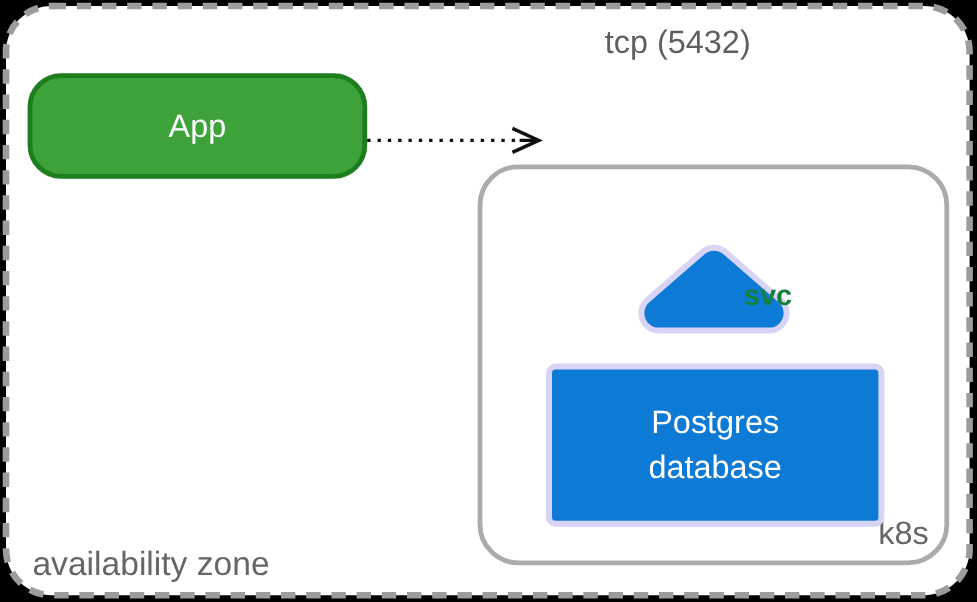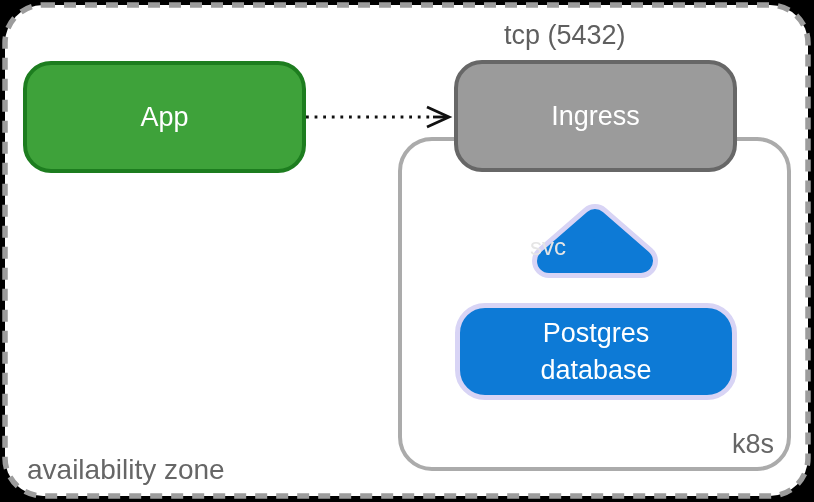--- a/index.html
+++ b/index.html
@@ -6,21 +6,21 @@
   .canvas{
     position:relative;width:814px;height:502px;overflow:hidden;
     font-family:"Liberation Sans", sans-serif;background:#000;
   }
   .bg-svg{position:absolute;left:0;top:0;}
   .node{
     position:absolute;display:flex;align-items:center;justify-content:center;
     box-sizing:border-box;color:#fff;font-size:27px;text-align:center;
   }
   .node-app{
-    left:23px;top:61px;width:283px;height:112px;
+    left:23px;top:61px;width:283px;height:88px;
     background:#3ea23a;border:4px solid #1d7d1f;border-radius:28px;
   }
   .node-ingress{
     left:454px;top:60px;width:283px;height:112px;
     background:#9b9b9b;border:4px solid #676767;border-radius:28px;
     z-index:3;
   }
   .cluster{
     position:absolute;left:398px;top:137px;width:393px;height:334px;
     box-sizing:border-box;border:4px solid #ababab;border-radius:34px;
@@ -31,25 +31,25 @@
     font-size:27px;color:#666;text-align:center;
   }
   .edge-label{
     position:absolute;left:460px;top:20px;
     font-size:27px;color:#5f5f5f;z-index:4;margin-left:44px;
   }
   .arrow-svg{position:absolute;left:300px;top:101px;z-index:4;}
   .svc-svg{position:absolute;left:530px;top:201px;z-index:3;}
   .svc-label{
     position:absolute;left:530px;top:233px;width:130px;
-    text-align:left;color:#e5e5e5;font-size:24px;font-weight:normal;z-index:4;
+    text-align:right;color:#15803d;font-size:24px;font-weight:bold;z-index:4;
   }
   .node-postgres{
-    left:455px;top:303px;width:282px;height:97px;
-    background:#0d7ad6;border:5px solid #d8d4f5;border-radius:30px;
+    left:455px;top:303px;width:282px;height:136px;
+    background:#0d7ad6;border:5px solid #d8d4f5;border-radius:8px;
     z-index:3;line-height:37px;
   }
   .node-postgres .wrap{max-width:165px;}
   .zone-label{
     position:absolute;left:27px;top:454px;
     font-size:28px;color:#666;z-index:4;
   }
 </style>
 </head>
 <body>
@@ -69,23 +69,20 @@
   </div>
 
   <svg class="arrow-svg" width="158" height="32">
     <line x1="6" y1="16" x2="130" y2="16" stroke="#111" stroke-width="2.8" stroke-dasharray="2.8 5.8"></line>
     <polyline points="127,6 149,16 127,26" fill="none" stroke="#111" stroke-width="2.8"></polyline>
     <line x1="133" y1="16" x2="148" y2="16" stroke="#111" stroke-width="2.8"></line>
   </svg>
 
   <div class="edge-label">tcp (5432)</div>
 
-  <div class="node node-ingress">
-    <span>Ingress</span>
-  </div>
 
   <svg class="svc-svg" width="130" height="80" viewBox="0 0 130 80">
     <path d="M65 20 L111 60 L19 60 Z" fill="none" stroke="#d8d4f5" stroke-width="34" stroke-linejoin="round"></path>
     <path d="M65 20 L111 60 L19 60 Z" fill="#0d7ad6" stroke="#0d7ad6" stroke-width="24" stroke-linejoin="round"></path>
   </svg>
   <div class="svc-label">svc</div>
 
   <div class="node node-postgres">
     <span class="wrap">Postgres database</span>
   </div>

